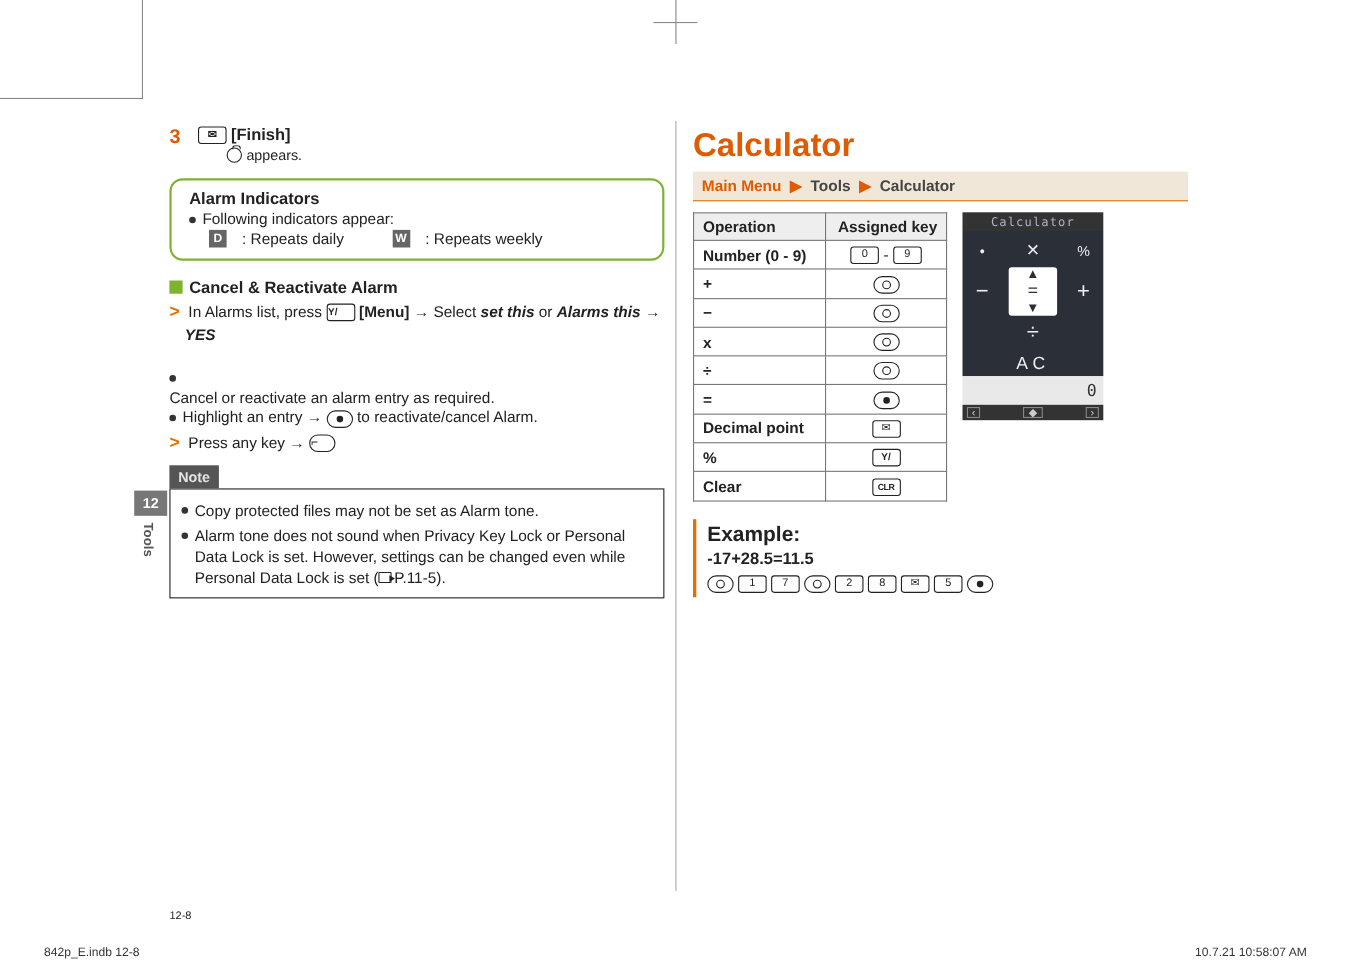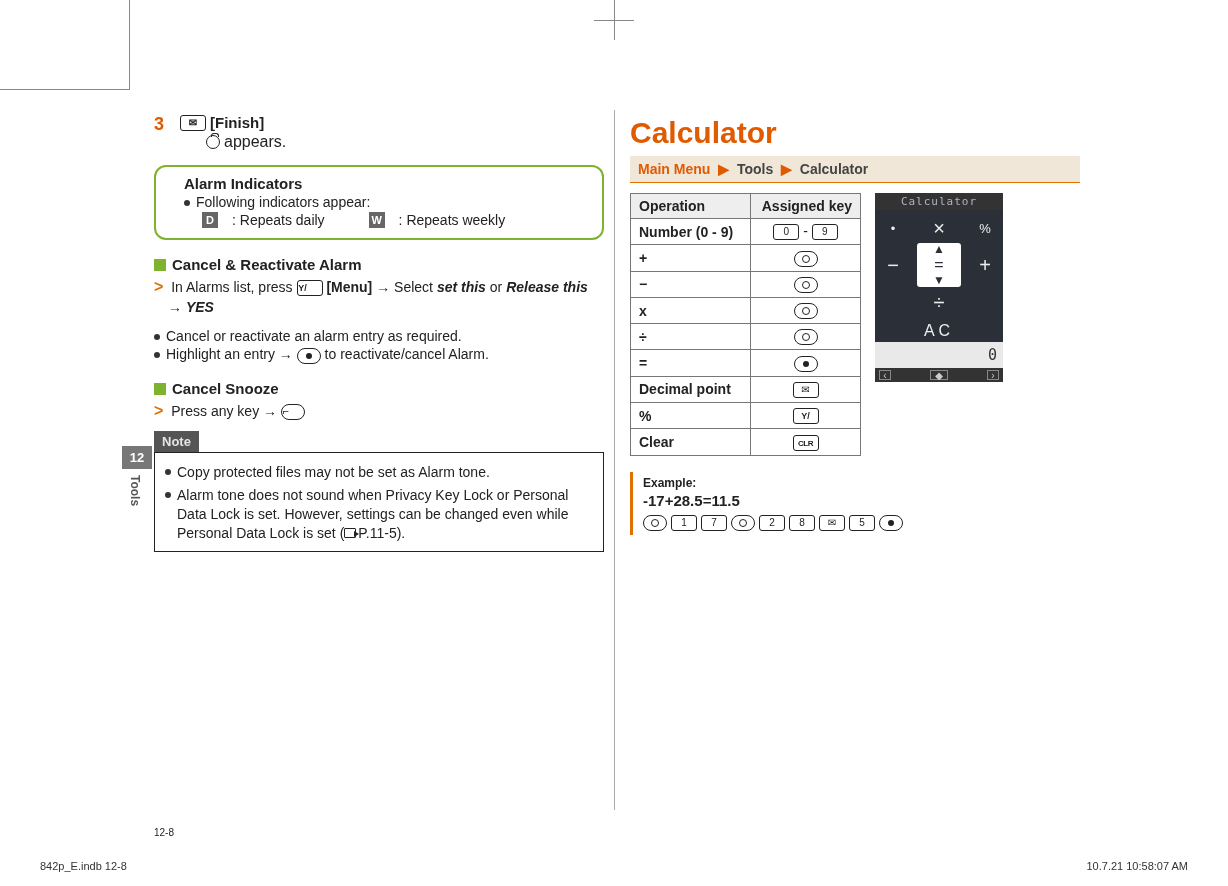--- a/index.html
+++ b/index.html
@@ -16,25 +16,25 @@
   .col-left { left: 154px; top: 114px; }
   .col-right{ left: 630px; top: 116px; }
 
   .sidebar-tab { position:absolute; left: 122px; top: 446px; width: 30px; }
   .tab-num { background:#777; color:#fff; font-weight:bold; font-size:13px; text-align:center; padding:4px 2px; }
   .tab-label { background:#fff; color:#555; font-weight:bold; font-size:12px; writing-mode: vertical-rl; text-align:center; padding:6px 6px; }
 
   .step-num { color:#e05a00; font-weight:bold; font-size:18px; float:left; width:24px; }
   .step-body { margin-left: 26px; }
   .finish-row { font-weight:bold; font-size:15px; display:flex; align-items:center; gap:4px;}
-  .appears-row { font-size:16px; margin-left:26px; margin-top:2px; display:flex; align-items:center; gap:4px;}
+  .appears-row { font-size:13px; margin-left:26px; margin-top:2px; display:flex; align-items:center; gap:4px;}
   .clock-icon { display:inline-block; width:14px; height:14px; border:1.5px solid #222; border-radius:50%; position:relative;}
   .clock-icon::after{content:"";position:absolute;left:4px;top:-3px;width:6px;height:3px;border:1.5px solid #222;border-bottom:0;border-radius:3px 3px 0 0;}
 
-  .alarm-box { border:2.5px solid #7eb22f; border-radius:12px; padding:8px 28px 10px; margin-top:14px; background:#fff;}
+  .alarm-box { border:2.5px solid #7eb22f; border-radius:12px; padding:8px 16px 10px; margin-top:14px; background:#fff;}
   .alarm-title { font-weight:bold; font-size:15px; }
   .bullet-row { display:flex; gap:6px; align-items:flex-start; margin-top:2px;}
   .bullet-dot { display:inline-block; width:6px; height:6px; background:#333; border-radius:50%; margin-top:6px; flex-shrink:0;}
   .ind-row { display:flex; gap:14px; font-size:14px; margin-top:2px; margin-left:18px; align-items:center;}
   .ind-badge { display:inline-block; width:16px; height:16px; background:#666; color:#fff; font-size:11px; font-weight:bold; text-align:center; line-height:16px;}
 
   .green-sq { display:inline-block; width:12px; height:12px; background:#7eb22f; margin-right:6px; position:relative; top:1px;}
   .sec-title { font-weight:bold; font-size:15px; margin-top:16px;}
   .orange-gt { color:#e07000; font-weight:bold; font-size:16px; margin-right:4px;}
   .step-line { font-size:14px; margin-left:14px; text-indent:-14px; margin-top:3px; line-height:1.35;}
@@ -76,21 +76,21 @@
   .ps-body { background:#2b2f38; padding:6px; display:grid; grid-template-columns:24px 1fr 24px; grid-template-rows:24px 44px 24px; gap:3px; align-items:center; justify-items:center;}
   .ps-body .cell { color:#eee; font-size:20px;}
   .ps-body .cell.sm{font-size:13px;}
   .ps-center{ background:#fff; color:#2b2f38; width:44px;height:44px;border-radius:3px;display:flex;flex-direction:column;align-items:center;justify-content:center;font-size:16px;line-height:1.1;}
   .ps-ac{ background:#2b2f38; color:#eee; text-align:center; font-size:16px; letter-spacing:4px; padding:2px 0;}
   .ps-disp { background:#e9e9e9; text-align:right; padding:4px 6px; font-family:monospace; font-size:15px; color:#333;}
   .ps-nav { background:#333; display:flex; justify-content:space-between; align-items:center; padding:2px 4px; color:#ccc; font-size:10px;}
   .ps-nav .navbtn{width:12px;height:10px;border:1px solid #888;display:flex;align-items:center;justify-content:center;}
 
   .example-box { border-left:3px solid #e07000; padding:4px 0 4px 10px; margin-top:16px;}
-  .ex-title { font-weight:bold; font-size:12px;}
+  .ex-title { font-weight:bold; font-size:19px;}
   .ex-calc { font-weight:bold; font-size:15px; margin-top:2px;}
   .ex-keys { display:flex; gap:4px; align-items:center; margin-top:6px; flex-wrap:wrap;}
 
   .page-num { position:absolute; bottom:48px; left:154px; font-size:10px;text-align:right;}
   .footer-left { position:absolute; bottom:14px; left:40px; font-size:11px; color:#333;}
   .footer-right{ position:absolute; bottom:14px; right:40px; font-size:11px; color:#333;}
 
   .bold { font-weight:bold;}
   .ital { font-style:italic;}
 </style>
@@ -142,38 +142,35 @@
   </div>
   <div class="step-line">
     <span class="orange-gt">&gt;</span>
     <span>In Alarms list, press </span>
     <span class="key-rect kb-y"></span>
     <span class="bold">[Menu]</span>
     <span class="arrow"> → </span>
     <span> Select </span>
     <span class="bold ital">set this</span>
     <span> or </span>
-    <span class="bold ital">Release this</span>
+    <span class="bold ital">Alarms this</span>
     <span class="arrow"> → </span>
     <span class="bold ital">YES</span>
   </div>
-  <div class="bullet-row" style="margin-top:12px;">
+  <div class="bullet-row" style="margin-top:22px;flex-direction:column;">
     <span class="bullet-dot"></span>
     <span>Cancel or reactivate an alarm entry as required.</span>
   </div>
   <div class="bullet-row">
     <span class="bullet-dot"></span>
     <span>
       <span>Highlight an entry </span><span class="arrow">→ </span><span class="key-oval filled-dot"></span><span> to reactivate/cancel Alarm.</span>
     </span>
   </div>
 
-  <div class="sec-title">
-    <span class="green-sq"></span><span>Cancel Snooze</span>
-  </div>
   <div class="step-line">
     <span class="orange-gt">&gt;</span>
     <span>Press any key </span>
     <span class="arrow">→ </span>
     <span class="key-oval kb-tel"></span>
   </div>
 
   <div style="margin-top:10px;">
     <span class="note-bar">Note</span>
     <div class="note-box">

